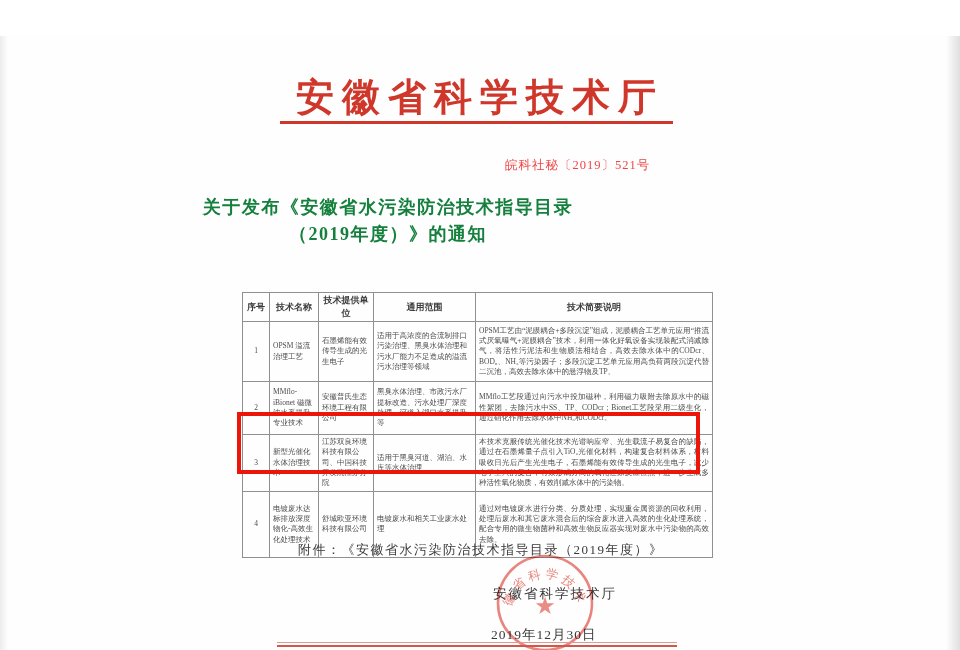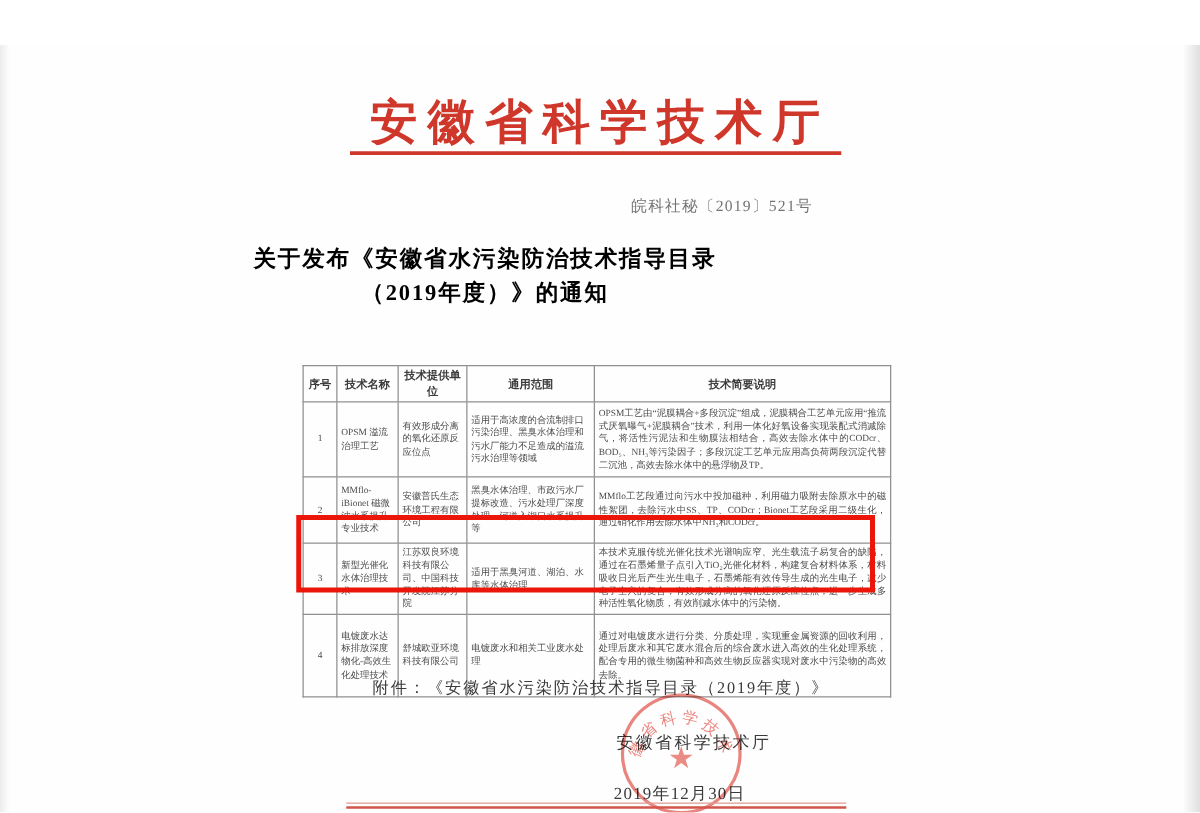--- a/index.html
+++ b/index.html
@@ -9,24 +9,24 @@
 
   .edge-left { position:absolute; left:0; top:0; width:8px; height:100%;
     background:linear-gradient(to left, rgba(0,0,0,0), rgba(0,0,0,0.07)); }
   .edge-right { position:absolute; right:0; top:0; width:14px; height:100%;
     background:linear-gradient(to right, rgba(0,0,0,0), rgba(0,0,0,0.12)); }
 
   .letterhead { position:absolute; top:36px; left:0; width:960px; text-align:center;
     font-size:38px; font-weight:700; color:#cf372b; letter-spacing:8px; }
   .head-rule { position:absolute; top:85px; left:280px; width:393px; height:3px; background:#cf372b; }
 
-  .doc-number { position:absolute; top:121px; left:505px; font-size:12.5px; color:#737373; letter-spacing:1px; }
+  .doc-number { position:absolute; top:121px; left:505px; font-size:12.5px; color:#ef4444; letter-spacing:1px; }
 
   .notice-title { position:absolute; top:158px; left:0; width:776px; text-align:center;
-    font-size:18px; font-weight:700; color:#000000; letter-spacing:1.5px; line-height:27px; }
+    font-size:18px; font-weight:700; color:#15803d; letter-spacing:1.5px; line-height:27px; }
 
   .doc-table { position:absolute; top:256px; left:242px; width:470px; border-collapse:collapse;
     table-layout:fixed; color:#4b4b4b; filter:blur(0.25px); }
   .doc-table th, .doc-table td { border:1px solid #909090; overflow:hidden; vertical-align:middle; }
   .doc-table th { font-size:9px; font-weight:700; color:#3c3c3c; height:15px; padding:1px 2px; text-align:center; }
   .doc-table td { font-size:7.5px; line-height:1.38; padding:2px 3px; }
   td.c-no { text-align:center; }
   td.c-name, td.c-prov, td.c-scope { text-align:left; }
   td.c-sum { text-align:justify; }
   tr.r1 { height:60px; } tr.r2 { height:53px; } tr.r3 { height:55px; } tr.r4 { height:66px; }
@@ -75,21 +75,21 @@
         <th>技术名称</th>
         <th>技术提供单位</th>
         <th>通用范围</th>
         <th>技术简要说明</th>
       </tr>
     </thead>
     <tbody>
       <tr class="r1">
         <td class="c-no">1</td>
         <td class="c-name">OPSM 溢流治理工艺</td>
-        <td class="c-prov">有效形成分离的氧化还原反应位点</td>
+        <td class="c-prov">石墨烯能有效传导生成的光生电子</td>
         <td class="c-scope">适用于高浓度的合流制排口污染治理、黑臭水体治理和污水厂能力不足造成的溢流污水治理等领域</td>
         <td class="c-sum">OPSM工艺由“泥膜耦合+多段沉淀”组成，泥膜耦合工艺单元应用“推流式厌氧曝气+泥膜耦合”技术，利用一体化好氧设备实现装配式消减除气，将活性污泥法和生物膜法相结合，高效去除水体中的CODcr、BOD₅、NH₃等污染因子；多段沉淀工艺单元应用高负荷两段沉淀代替二沉池，高效去除水体中的悬浮物及TP。</td>
       </tr>
       <tr class="r2">
         <td class="c-no">2</td>
         <td class="c-name">MMflo-iBionet 磁微波水系提升专业技术</td>
         <td class="c-prov">安徽普氏生态环境工程有限公司</td>
         <td class="c-scope">黑臭水体治理、市政污水厂提标改造、污水处理厂深度处理、河道入湖口水系提升等</td>
         <td class="c-sum">MMflo工艺段通过向污水中投加磁种，利用磁力吸附去除原水中的磁性絮团，去除污水中SS、TP、CODcr；Bionet工艺段采用二级生化，通过硝化作用去除水体中NH₃和CODcr。</td>
       </tr>

